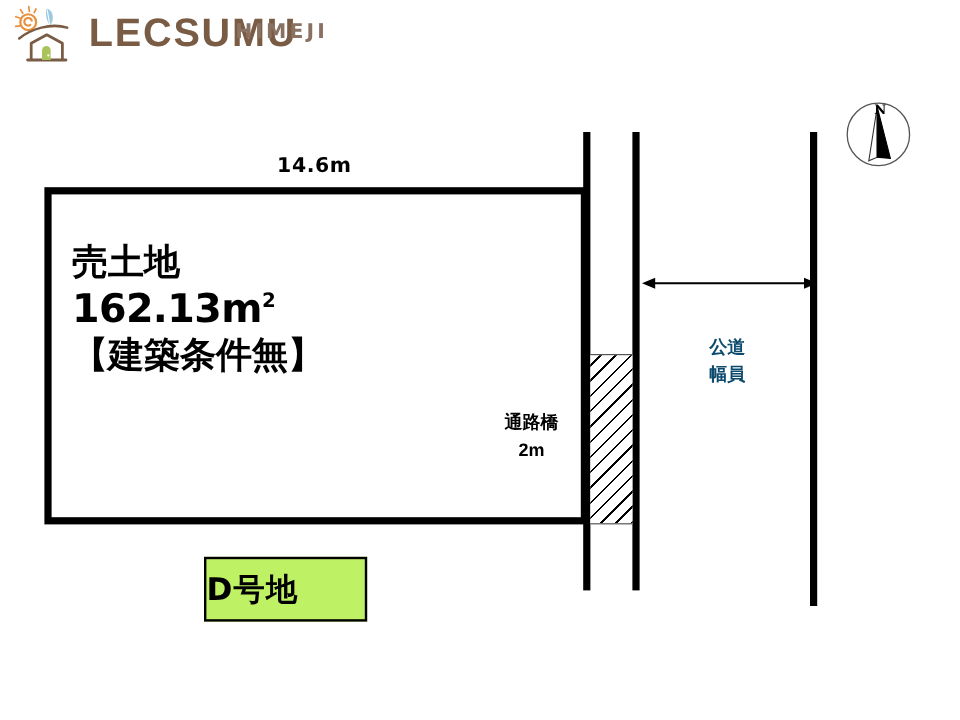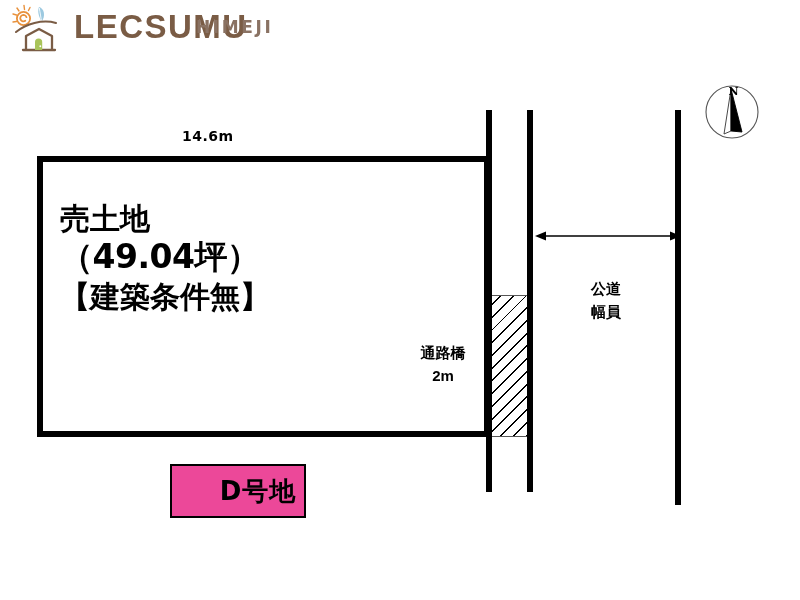--- a/index.html
+++ b/index.html
@@ -66,21 +66,22 @@
     height: 281px;
     border: 6px solid #000000;
     box-sizing: border-box;
     background: #ffffff;
   }
   #plot-width-label {
     position: absolute;
     left: 182px;
     top: 128px;
     width: 160px;
-    font-size: 14px;
+    text-align: center;
+    font-size: 17px;
     font-weight: bold;
     color: #000;
     letter-spacing: 0.5px;
     font-family: "DejaVu Sans", sans-serif;
   }
   #plot-text {
     position: absolute;
     left: 60px;
     top: 200px;
     width: 410px;
@@ -106,25 +107,23 @@
 
   
   #lot-tag {
     position: absolute;
     left: 170px;
     top: 464px;
     width: 136px;
     height: 54px;
     border: 2px solid #000;
     box-sizing: border-box;
-    background: #ec4899;
+    background: #bef264;
     display: flex;
     align-items: center;
-    justify-content: center;
-    padding-left: 40px;
   }
   #lot-tag-label {
     font-size: 26px;
     font-weight: bold;
     color: #000;
     letter-spacing: 1px;
     font-family: "DejaVu Sans", sans-serif;
   }
 
   
@@ -175,23 +174,23 @@
     height: 16px;
   }
   #road-width-label {
     position: absolute;
     left: 560px;
     top: 278px;
     width: 92px;
     text-align: center;
     font-size: 15px;
     font-weight: bold;
-    color: #000000;
+    color: #0c4a6e;
     line-height: 1.55;
-    font-family: Liberation Serif, serif;
+    font-family: Liberation Sans, sans-serif;
   }
 
   
   #compass {
     position: absolute;
     left: 702px;
     top: 82px;
     width: 60px;
     height: 60px;
   }
@@ -231,21 +230,21 @@
     <div id="logo-wordmark">LECSUMU</div>
     <div id="logo-sub">HIMEJI</div>
   </div>
 
   <div id="plot-width-label">14.6m</div>
 
   <div id="plot-rect"></div>
 
   <div id="plot-text">
     <div class="pline">売土地</div>
-    <div class="pline num">（49.04坪）</div>
+    <div class="pline num"><span>162.13m</span><sup>2</sup></div>
     <div class="pline">【建築条件無】</div>
   </div>
 
   <div id="lot-tag">
     <span id="lot-tag-label">D号地</span>
   </div>
 
   <div class="vline" id="road-line-inner-left"></div>
   <div class="vline" id="road-line-inner-right"></div>
   <div class="vline" id="road-line-outer-right"></div>

